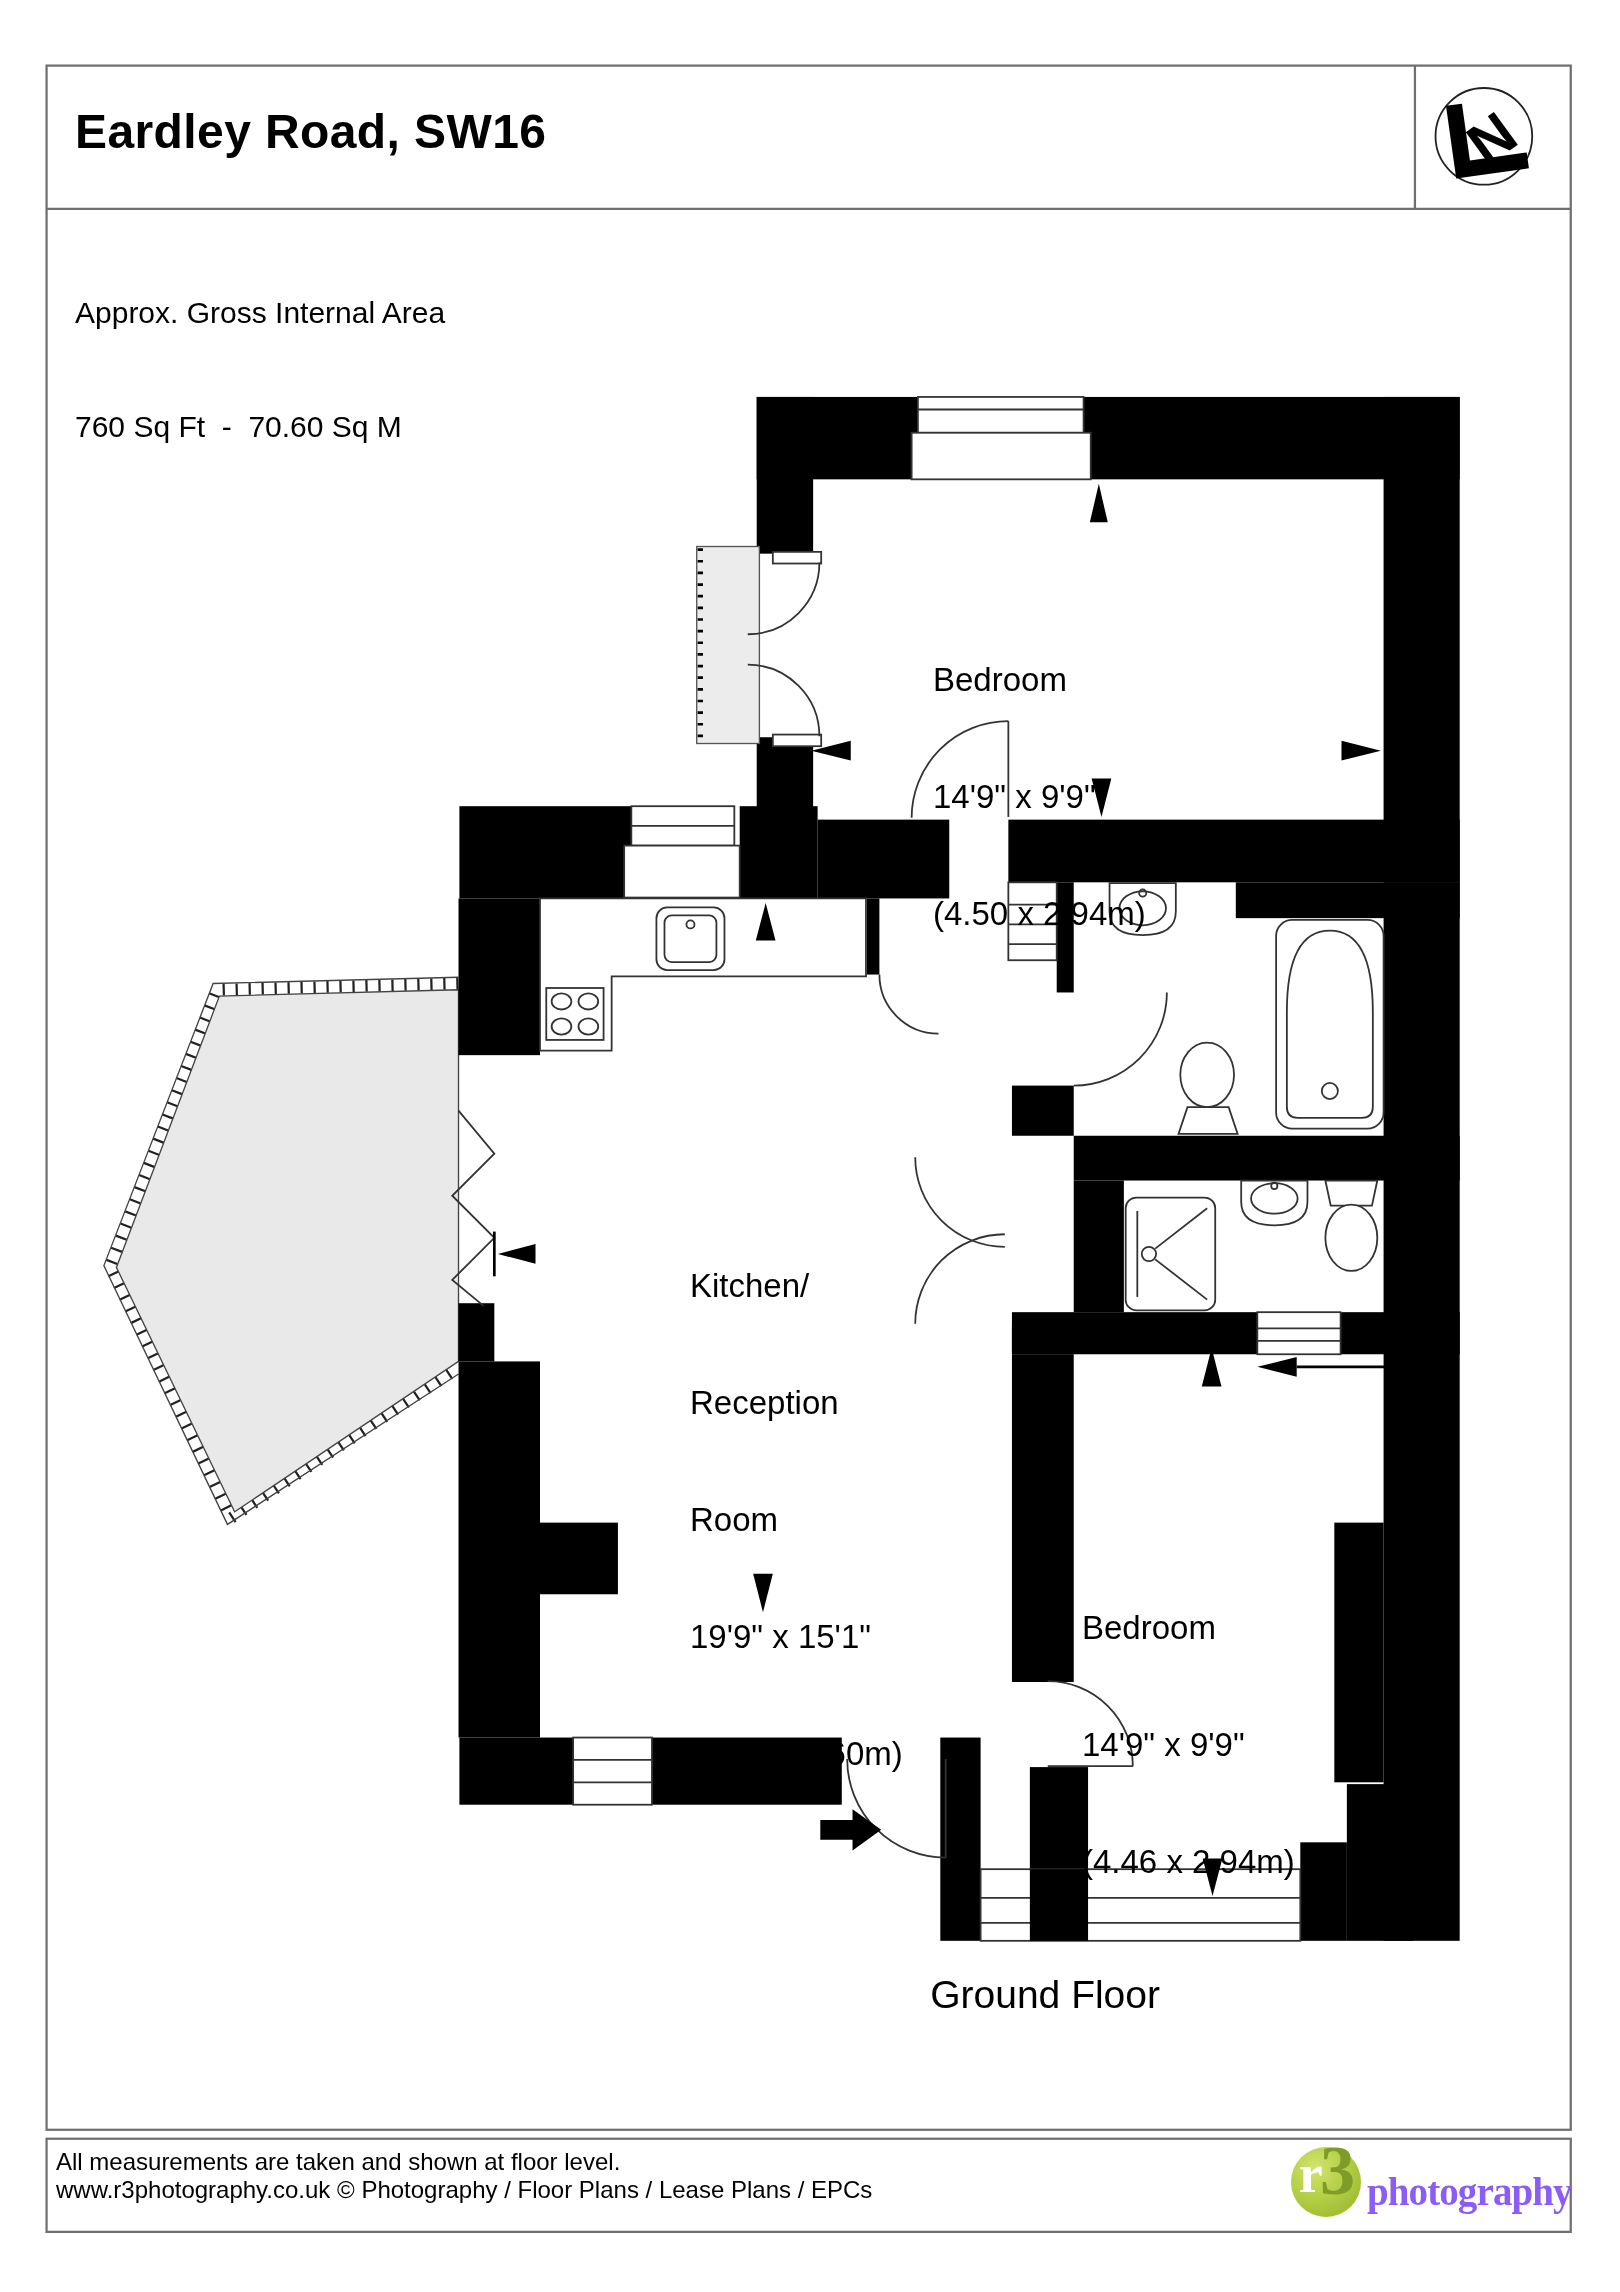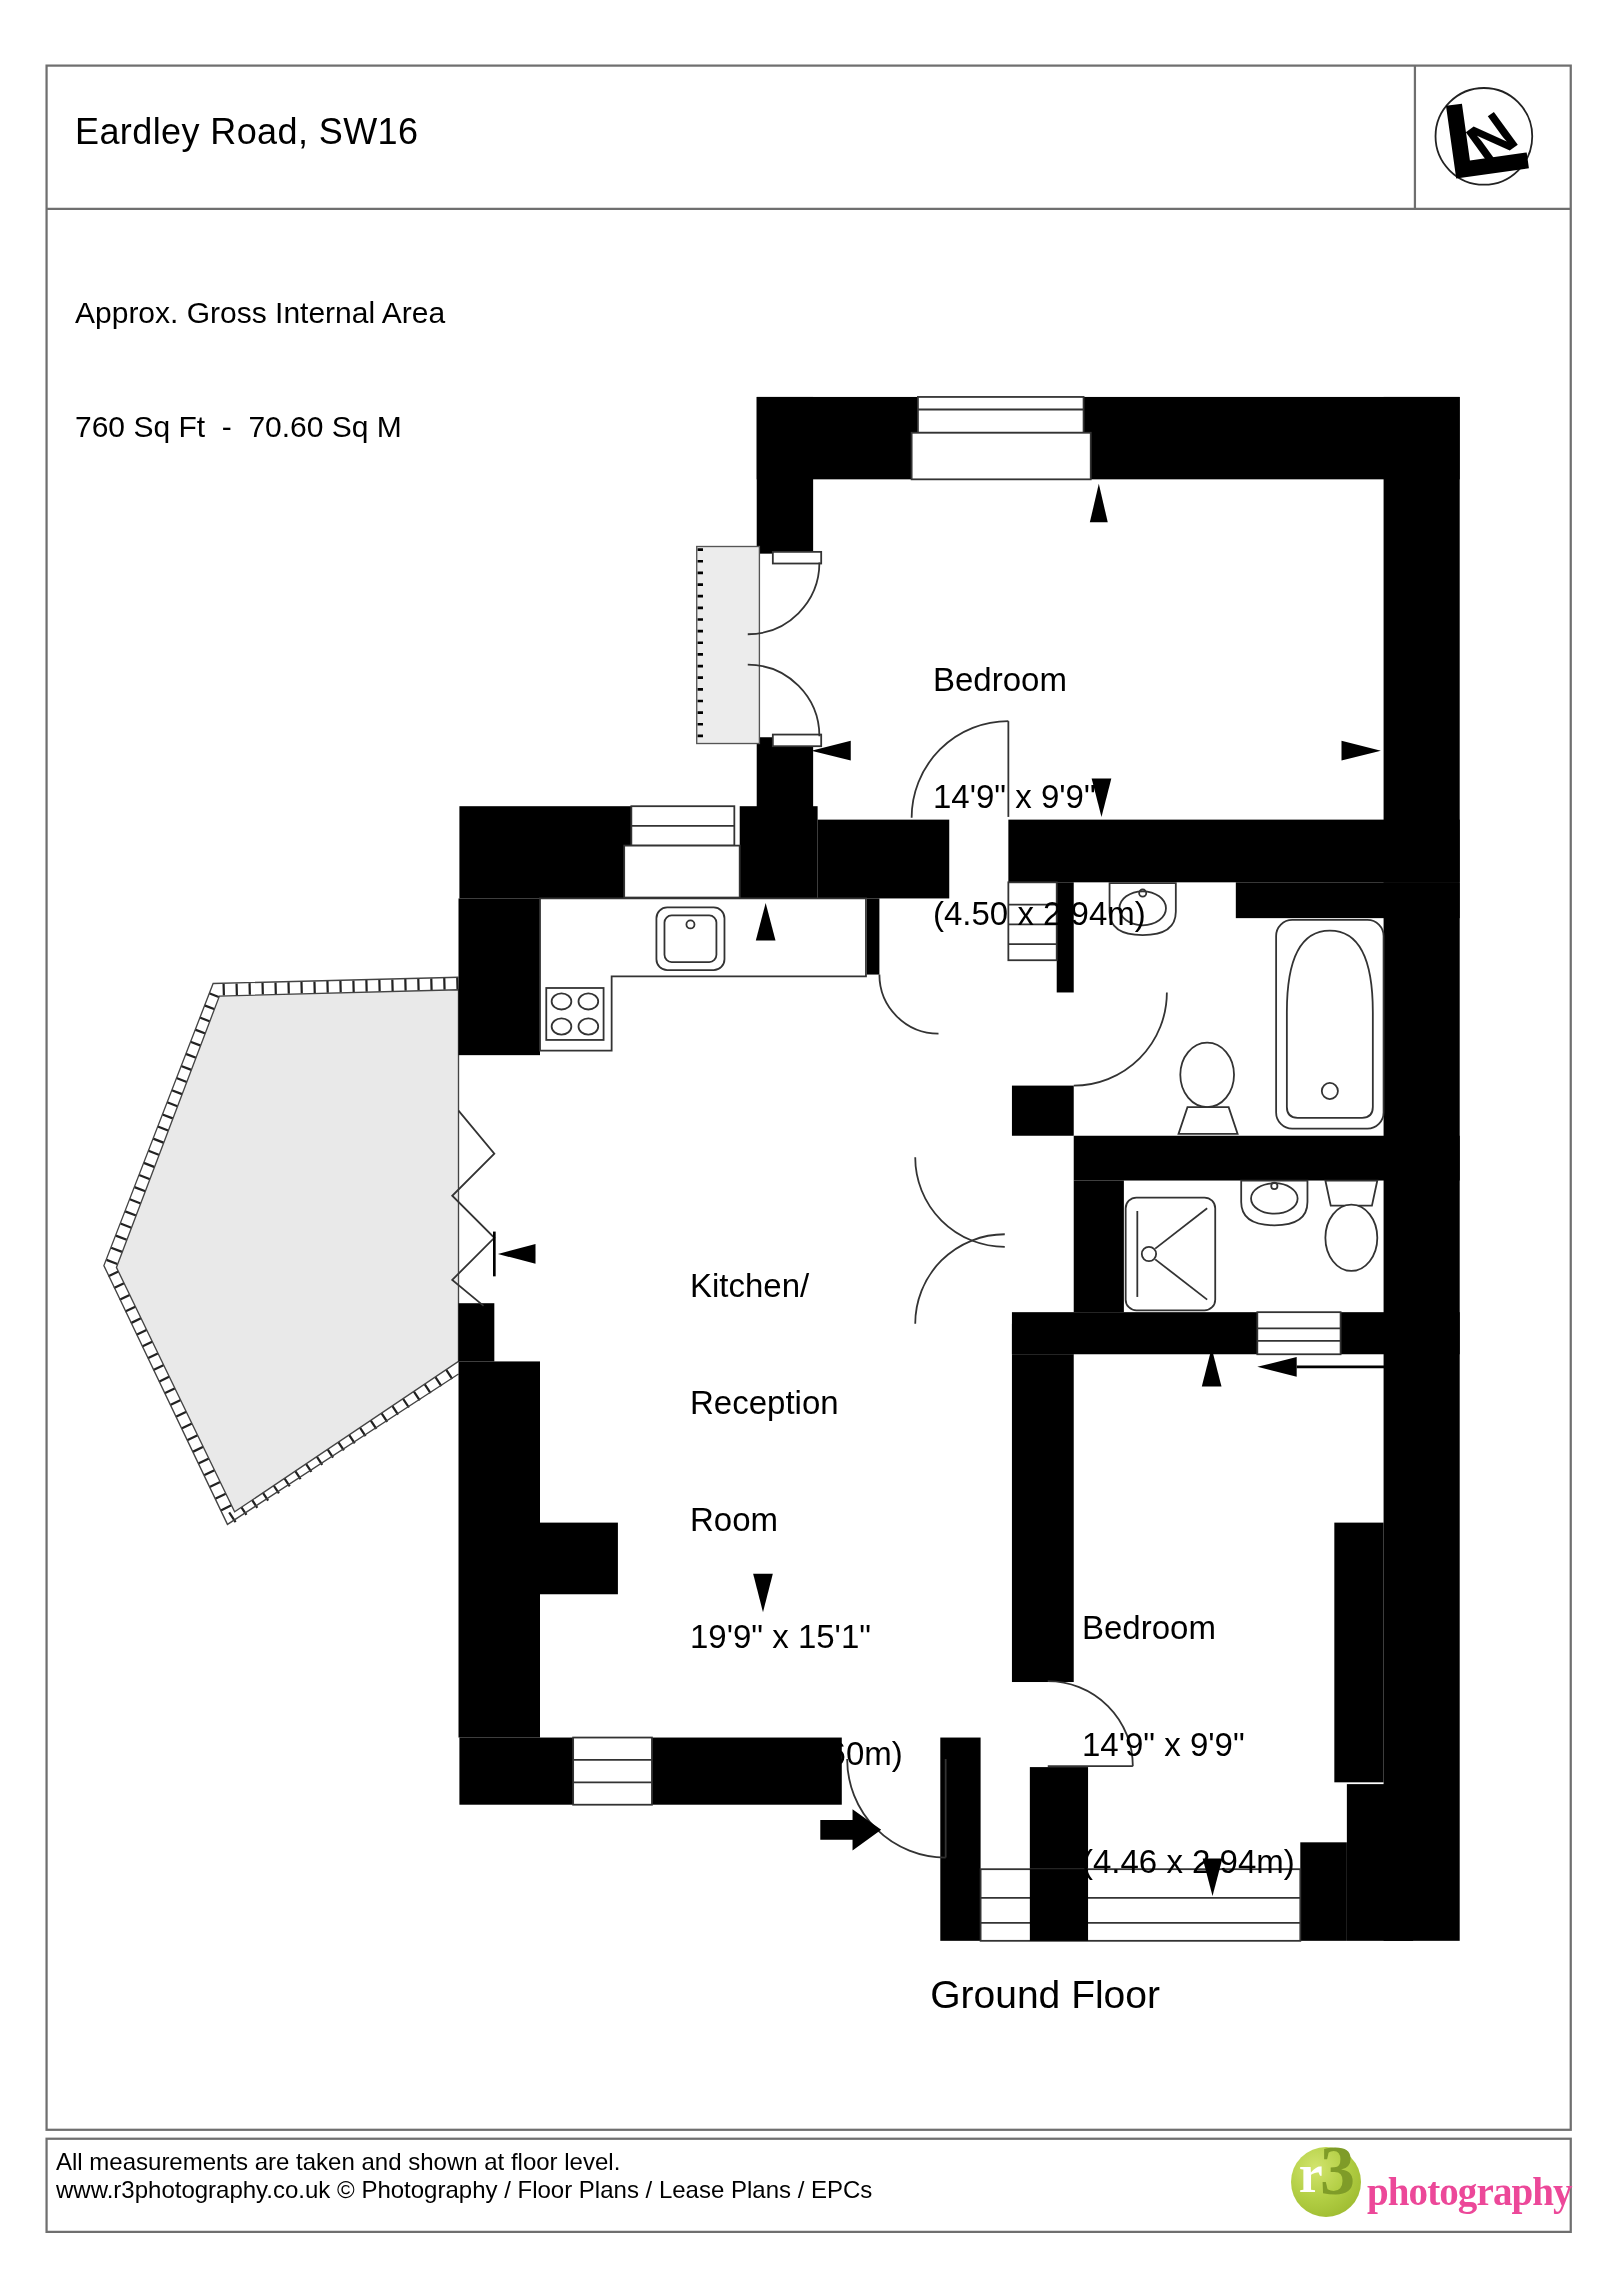--- a/index.html
+++ b/index.html
@@ -1,37 +1,37 @@
 <!DOCTYPE html>
 <html style="font-size:14.3px"><head>
 <meta charset="utf-8">
 <style>
   html,body{margin:0;padding:0;background:#fff;}
   #page{position:relative;width:1620px;height:2293px;background:#fff;overflow:hidden;
         font-family:"Liberation Sans", sans-serif;color:#000;}
   #plan-svg{position:absolute;left:0;top:0;width:1620px;height:2293px;}
   .abs{position:absolute;}
-  .title{left:75px;top:111px;font-size:36px;font-weight:normal;letter-spacing:0.4px;}
+  .title{left:75px;top:104px;font-size:48px;font-weight:bold;letter-spacing:0.4px;}
   .area{left:75px;top:218px;font-size:30px;line-height:38px;white-space:pre;}
   .room-label{font-size:33px;line-height:39px;white-space:pre;}
   .lbl-bed-top{left:933px;top:582px;}
   .lbl-kitchen{left:690px;top:1188px;}
   .lbl-bed-bottom{left:1082px;top:1530px;}
   .ground{left:533px;top:1973px;width:627px;text-align:right;font-size:39px;}
   .footer-text{left:56px;top:2148px;font-size:24px;line-height:28px;}
   
   .r3logo{left:1288px;top:2140px;width:283px;height:86px;}
   .r3circle{position:absolute;left:2.7px;top:7.2px;width:70px;height:70px;border-radius:50%;
             background:radial-gradient(circle at 35% 30%, #d2e46e 0%, #b3cf45 45%, #94b227 100%);}
   .r3-three{position:absolute;left:32px;top:-3.6px;font-family:"Liberation Serif",serif;
             font-weight:bold;font-size:70px;color:#7f9c28;line-height:1;}
   .r3-r{position:absolute;left:10.7px;top:7.2px;font-family:"Liberation Serif",serif;
         font-weight:bold;font-size:54px;color:#fff;line-height:1;}
   .r3-word{position:absolute;left:79px;top:29px;font-family:"Liberation Serif",serif;
-           font-weight:bold;font-size:39px;color:#ec4899;letter-spacing:-0.9px;}
+           font-weight:bold;font-size:39px;color:#8b5cf6;letter-spacing:-0.9px;}
   
   .wall{fill:#000;stroke:none;}
   .thin{fill:none;stroke:#333;stroke-width:2;}
   .thinw{fill:#fff;stroke:#333;stroke-width:2;}
   .arc{fill:none;stroke:#333;stroke-width:2;}
   .arrow{fill:#000;stroke:none;}
   .pagebox{fill:none;stroke:#6f6f6f;stroke-width:2.5;}
 </style>
 </head>
 <body>

